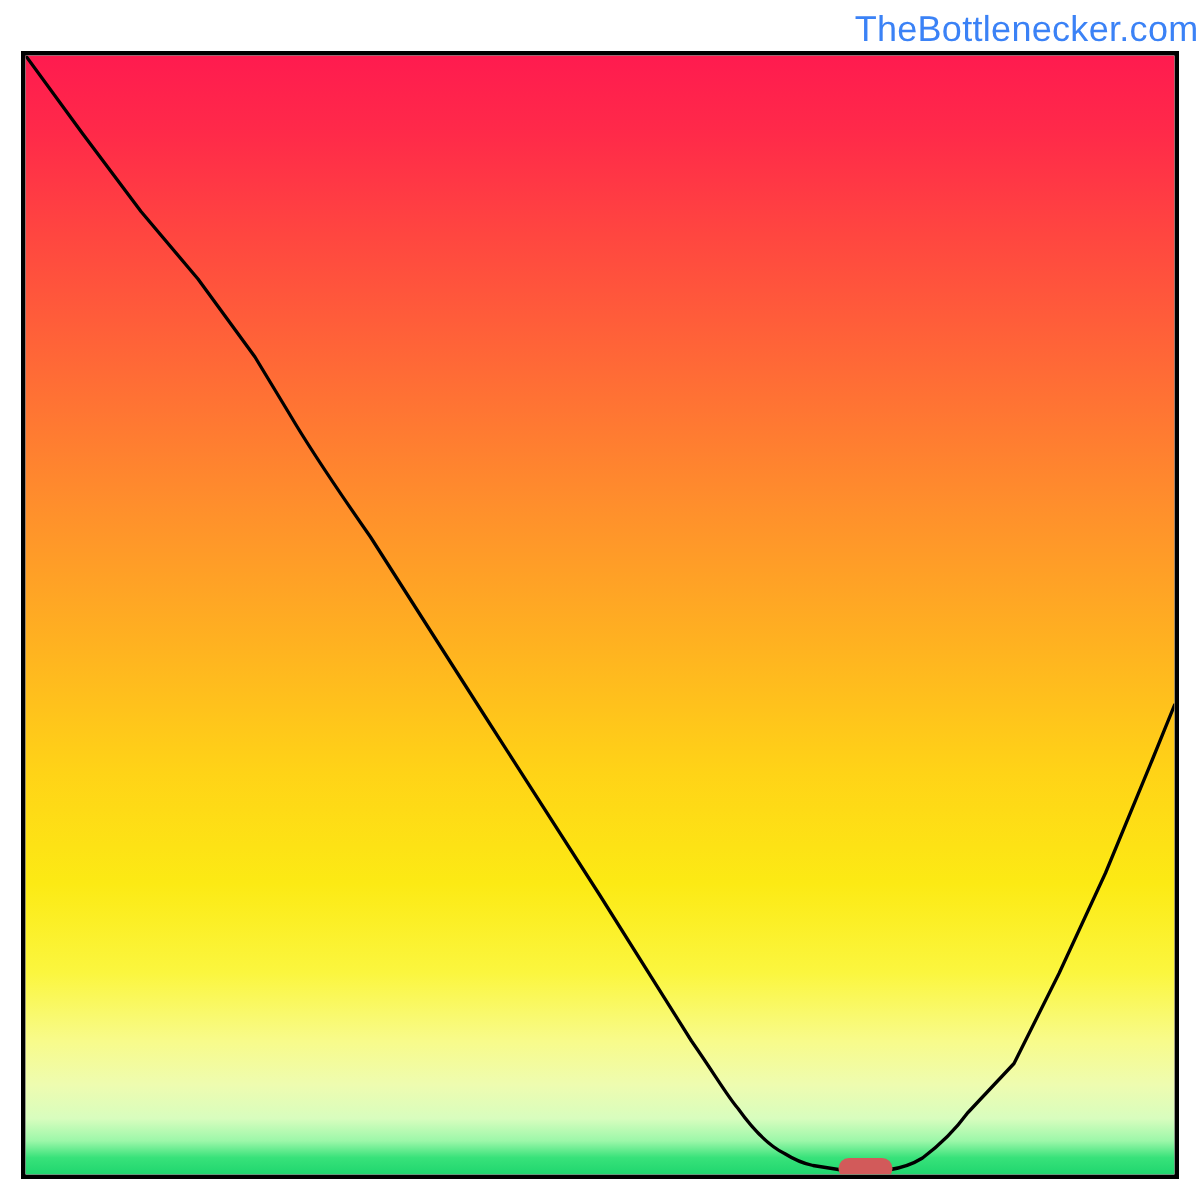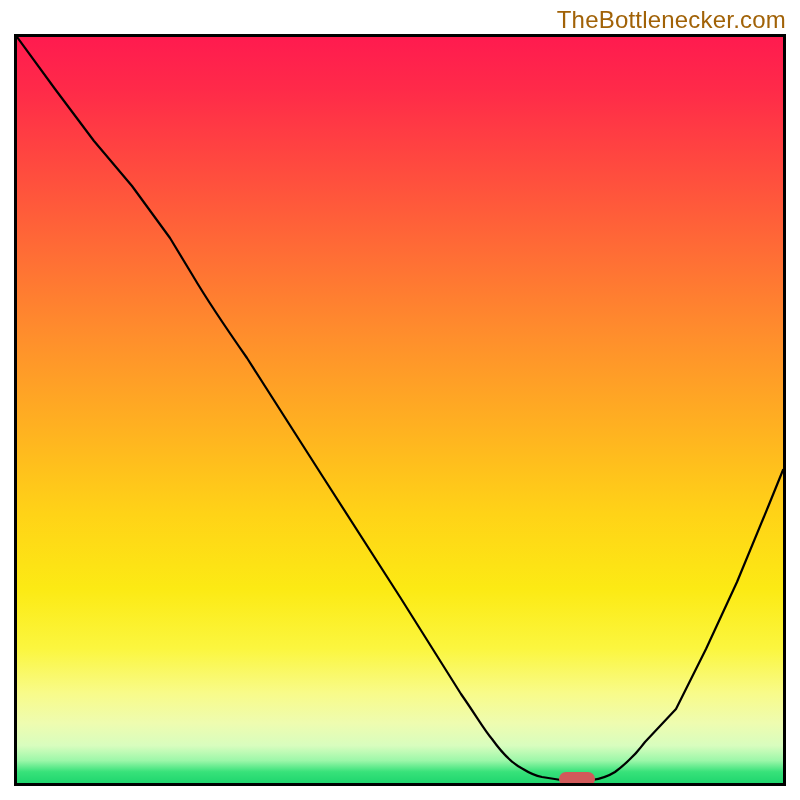--- a/index.html
+++ b/index.html
@@ -12,22 +12,22 @@
     overflow: hidden;
   }
   .stage {
     position: relative;
     width: 800px;
     height: 800px;
   }
   .watermark {
     position: absolute;
     top: 6px;
-    right: 14px;
-    color: #a16207;
+    right: 1px;
+    color: #3b82f6;
     font-size: 24px;
     font-weight: 400;
     letter-spacing: 0.2px;
     user-select: none;
   }
   .plot-area {
     position: absolute;
     left: 14px;
     top: 34px;
     width: 772px;   

